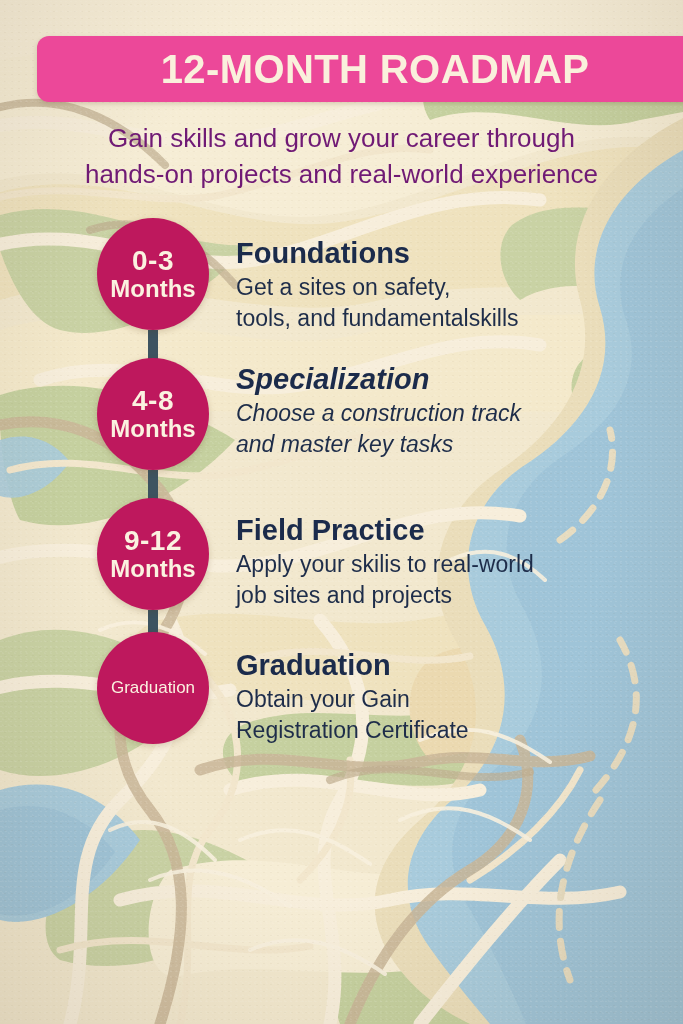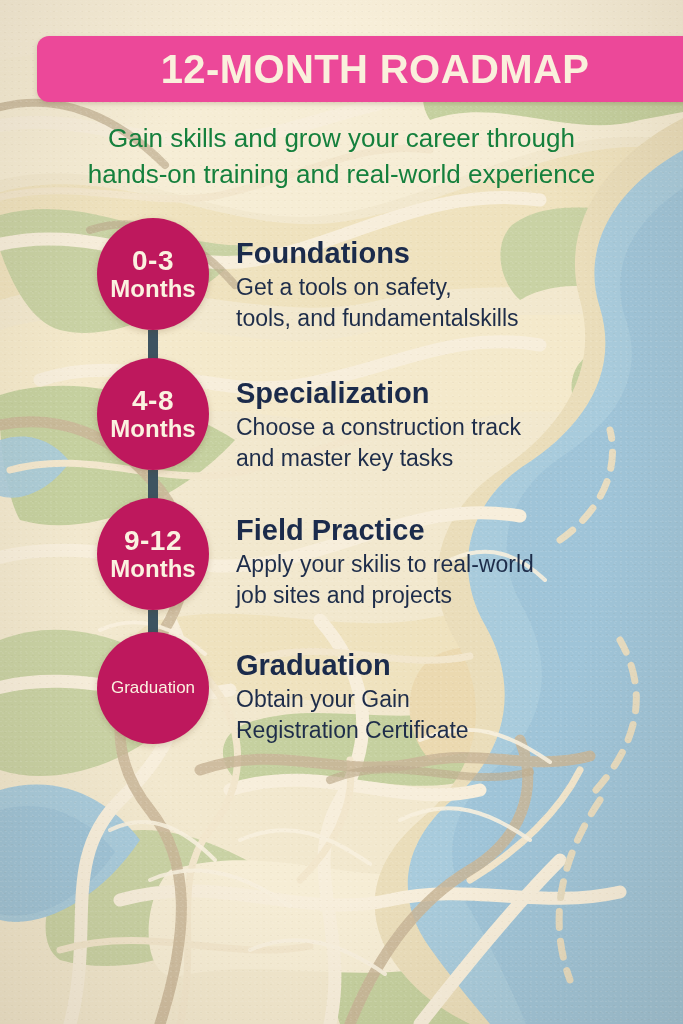--- a/index.html
+++ b/index.html
@@ -65,21 +65,21 @@
     white-space: nowrap;
   }
 
   
   .subtitle {
     position: absolute;
     left: 40px;
     top: 120px;
     width: 603px;
     text-align: center;
-    color: #15803d;
+    color: #701a75;
     font-size: 26px;
     line-height: 36px;
     font-weight: normal;
   }
   .subtitle .ln { display: block; }
 
   
   .timeline {
     position: absolute;
     left: 0;
@@ -247,49 +247,49 @@
 
   <div class="grain"></div>
   <div class="vignette"></div>
 
   <div class="title-banner">
     <div class="title-text">12-MONTH ROADMAP</div>
   </div>
 
   <div class="subtitle">
     <span class="ln">Gain skills and grow your career through</span>
-    <span class="ln">hands-on training and real-world experience</span>
+    <span class="ln">hands-on projects and real-world experience</span>
   </div>
 
   <div class="timeline">
 
     <div class="connector" style="top:330px;height:38px;"></div>
     <div class="connector" style="top:470px;height:38px;"></div>
     <div class="connector" style="top:610px;height:30px;"></div>
 
     <div class="milestone" style="top:0;">
       <div class="badge" style="top:218px;">
         <span class="badge-range">0-3</span>
         <span class="badge-unit">Months</span>
       </div>
       <div class="content" style="top:236px;">
         <div class="m-title">Foundations</div>
         <div class="m-desc">
-          <span class="ln">Get a tools on safety,</span>
+          <span class="ln">Get a sites on safety,</span>
           <span class="ln">tools, and fundamentalskills</span>
         </div>
       </div>
     </div>
 
     <div class="milestone" style="top:0;">
       <div class="badge" style="top:358px;">
         <span class="badge-range">4-8</span>
         <span class="badge-unit">Months</span>
       </div>
-      <div class="content" style="top:376px;">
+      <div class="content" style="top:362px;font-style:italic;">
         <div class="m-title">Specialization</div>
         <div class="m-desc">
           <span class="ln">Choose a construction track</span>
           <span class="ln">and master key tasks</span>
         </div>
       </div>
     </div>
 
     <div class="milestone" style="top:0;">
       <div class="badge" style="top:498px;">

